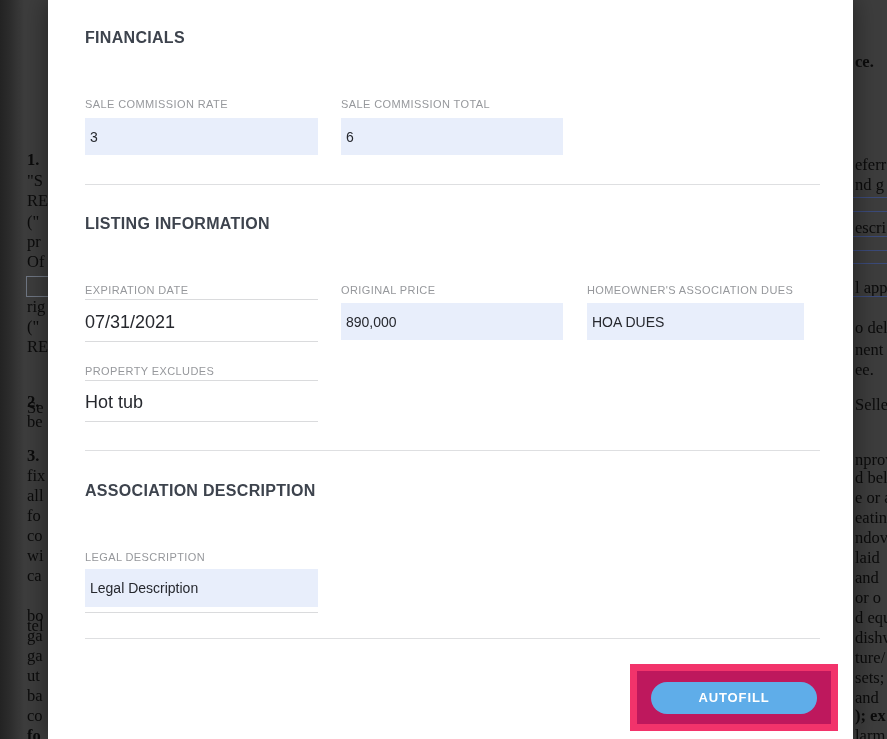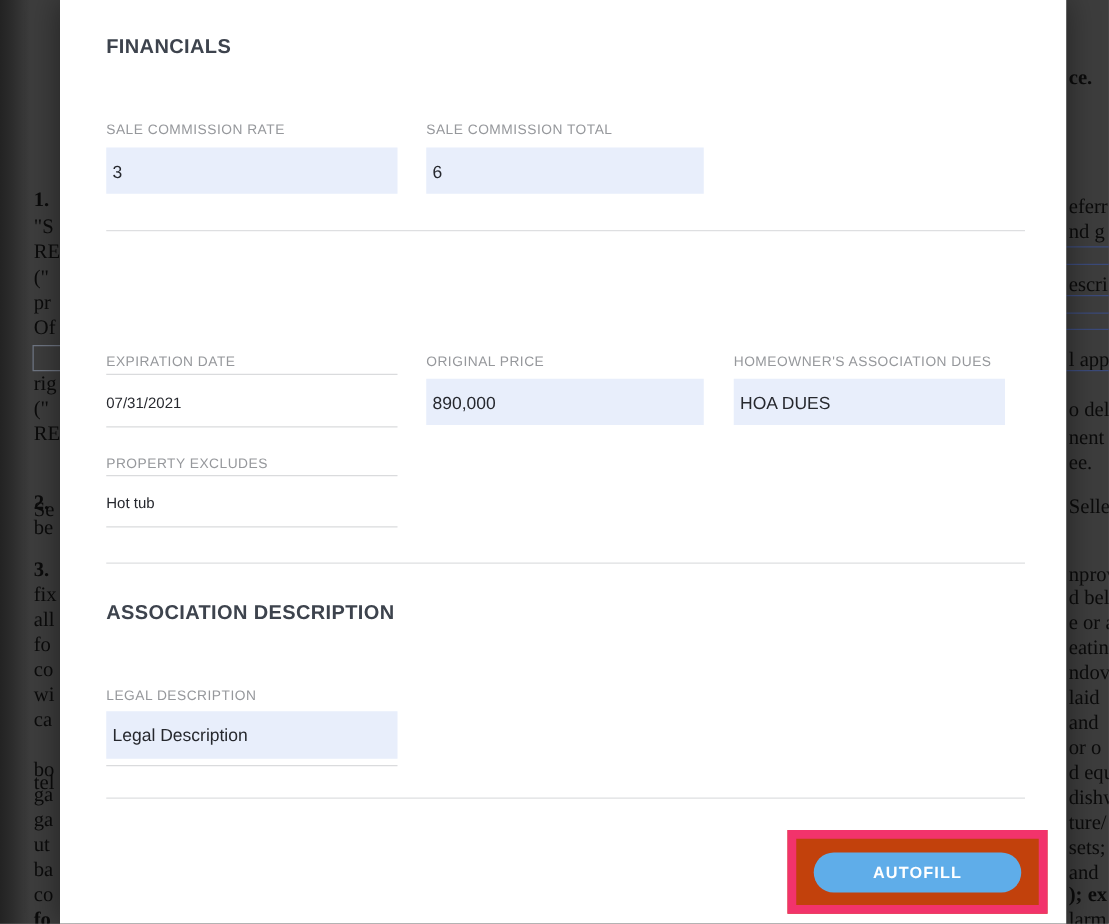--- a/index.html
+++ b/index.html
@@ -26,28 +26,28 @@
   .modal{
     position:absolute;left:48px;top:0;width:805px;height:739px;background:#ffffff;
     box-shadow:0 0 24px rgba(0,0,0,.45);
   }
   .h{position:absolute;font-size:16px;font-weight:bold;color:#3d434d;letter-spacing:.3px;}
   .lbl{position:absolute;font-size:11px;color:#96989c;letter-spacing:.4px;white-space:nowrap;}
   .input-filled{
     position:absolute;background:var(--input-bg,#e8eefb);border:none;outline:none;
     padding:0 5px;font-size:14px;color:#26282e;font-family:inherit;box-sizing:border-box;
   }
-  .val{position:absolute;font-size:12px;color:#26282e;height:37px;line-height:37px;cursor:text;}
+  .val{position:absolute;font-size:18px;color:#26282e;height:37px;line-height:37px;cursor:text;}
   .hairline{position:absolute;height:1px;background:#dadbdd;}
   .divider{position:absolute;left:37px;width:735px;height:1px;background:#dedfe1;}
 
   
   .highlight{
     position:absolute;left:582px;top:664px;width:208px;height:67px;box-sizing:border-box;
-    border:7px solid var(--accent-pink,#f2336b);background:#c2410c;
+    border:7px solid var(--accent-pink,#f2336b);background:#be185d;
     display:flex;align-items:center;justify-content:center;
   }
   .autofill-btn{
     width:166px;height:32px;border:none;border-radius:16px;cursor:pointer;
     background:var(--button-blue,#5fade9);color:#fff;font-family:inherit;
     font-size:13px;font-weight:bold;letter-spacing:.9px;
   }
 </style>
 </head>
 <body>
@@ -121,20 +121,21 @@
   <div class="h" style="left:37px;top:29px">FINANCIALS</div>
 
   <div class="lbl" style="left:37px;top:98px">SALE COMMISSION RATE</div>
   <input class="input-filled" style="left: 37px; top: 118px; width: 233px; height: 37px;" value="3">
 
   <div class="lbl" style="left:293px;top:98px">SALE COMMISSION TOTAL</div>
   <input class="input-filled" style="left: 293px; top: 118px; width: 222px; height: 37px;" value="6">
 
   <div class="divider" style="top:184px"></div>
 
+  <div class="h" style="left:37px;top:215px">LISTING INFORMATION</div>
 
   <div class="lbl" style="left:37px;top:284px">EXPIRATION DATE</div>
   <div class="hairline" style="left:37px;top:299px;width:233px"></div>
   <div class="val" style="left:37px;top:304px;width:233px">07/31/2021</div>
   <div class="hairline" style="left:37px;top:341px;width:233px"></div>
 
   <div class="lbl" style="left:293px;top:284px">ORIGINAL PRICE</div>
   <input class="input-filled" style="left: 293px; top: 303px; width: 222px; height: 37px;" value="890,000">
 
   <div class="lbl" style="left:539px;top:284px">HOMEOWNER'S ASSOCIATION DUES</div>

